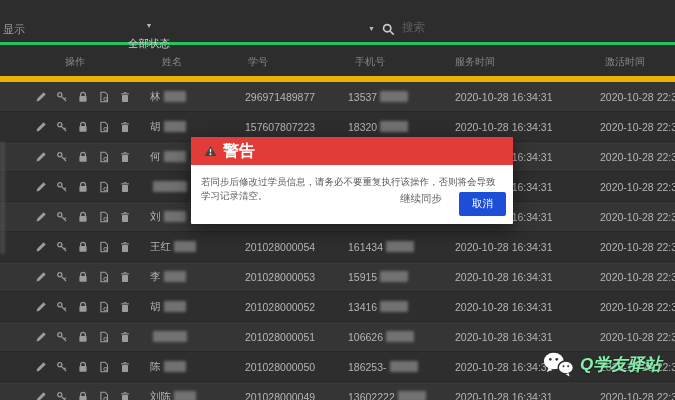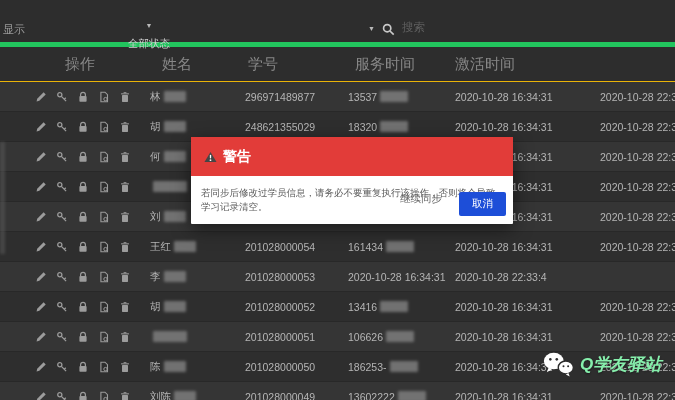--- a/index.html
+++ b/index.html
@@ -1,32 +1,32 @@
 <!DOCTYPE html>
 <html><head>
 <meta charset="utf-8">
 <style>
   html,body{margin:0;padding:0;background:#2d2d2d;}
   .screen{position:relative;width:675px;height:400px;overflow:hidden;background:#2d2d2d;
     font-family:"Liberation Sans","DejaVu Sans",sans-serif;color:#b5b5b5;}
   
   .topbar{position:absolute;left:0;top:0;width:675px;height:42px;background:#2d2d2d;
-    border-bottom:5px solid #22c55e;}
+    border-bottom:3px solid #22c55e;}
   .topbar .show-label{position:absolute;left:3px;top:22px;font-size:11px;color:#9a9a9a;}
   .status-dd{position:absolute;left:128px;top:22px;display:flex;align-items:center;gap:8px;
     font-size:10.5px;color:#cfcfcf;cursor:pointer;flex-direction:column;}
   .caret{font-size:7px;color:#b9b9b9;}
   .search-area{position:absolute;left:368px;top:20px;display:flex;align-items:center;gap:7px;}
   .search-area .caret{margin-top:2px;}
   .mag{width:13px;height:13px;color:#c9c9c9;margin-top:1px;}
   .search-ph{font-size:11.5px;color:#5f5f5f;}
   
   .grid{display:grid;grid-template-columns:135px 95px 90px 110px 125px 120px;}
   .thead{position:absolute;left:0;top:42px;width:675px;height:40px;align-items:center;
-    padding-top:6px;box-sizing:border-box;border-bottom:1px solid #eab308;font-size:15px;color:#878787;}
+    padding-top:6px;box-sizing:border-box;border-bottom:6px solid #eab308;font-size:10px;color:#878787;}
   .thead span{white-space:nowrap;}
   .thead span:nth-child(1){padding-left:65px;}
   .thead span:nth-child(2){padding-left:27px;}
   .thead span:nth-child(3){padding-left:18px;}
   .thead span:nth-child(4){padding-left:35px;}
   .thead span:nth-child(5){padding-left:25px;}
   .thead span:nth-child(6){padding-left:50px;}
   .tbody{position:absolute;left:0;top:82px;width:675px;}
   .row{height:30px;align-items:center;box-sizing:border-box;border-bottom:1px solid #282828;
     font-size:10.5px;color:#b5b5b5;}
@@ -42,22 +42,22 @@
   .aicon{width:12px;height:12px;color:#9c9c9c;display:inline-flex;cursor:pointer;}
   .aicon svg{width:12px;height:12px;}
   .redact{display:inline-block;height:11px;background:#828282;opacity:.8;filter:blur(1.5px);
     border-radius:1px;margin-left:3px;}
   .redact.w22{width:22px;} .redact.w34{width:34px;} .redact.w28{width:28px;}
   .edge-sliver{position:absolute;left:0;top:142px;width:5px;height:112px;background:#5a5a5a;
     opacity:.55;filter:blur(1.5px);}
   
   .modal{position:absolute;left:191px;top:137px;width:322px;height:87px;background:#ffffff;
     box-shadow:0 5px 18px rgba(0,0,0,.5);border-radius:1px;}
-  .modal-head{height:39px;background:#e23c39;display:flex;align-items:center;gap:6px;
-    padding-left:13px;color:#ffffff;font-size:14px;font-weight:bold;}
+  .modal-head{height:28px;background:#e23c39;display:flex;align-items:center;gap:6px;
+    padding-left:13px;color:#ffffff;font-size:16px;font-weight:bold;}
   .warn-tri{width:13px;height:12px;}
   .modal-body{padding:10px 13px 0 10px;font-size:9.5px;line-height:1.45;color:#5a5a5a;}
   .modal-foot{position:absolute;right:7px;bottom:8px;display:flex;align-items:flex-start;gap:17px;}
   .btn-link{font-size:10.5px;color:#666666;cursor:pointer;background:none;border:none;
     font-family:inherit;padding:0;}
   .btn-danger{font-size:10.5px;color:#ffffff;background:#1d4ed8;border:none;border-radius:2px;
     padding:5px 13px;cursor:pointer;font-family:inherit;}
   
   .watermark{position:absolute;left:543px;top:351px;display:flex;align-items:center;gap:6px;}
   .wm-icon{width:31px;height:27px;}
@@ -83,20 +83,21 @@
         </svg>
       </span>
       <span class="search-ph">搜索</span>
     </div>
   </div>
 
   <div class="thead grid">
     <span>操作</span>
     <span>姓名</span>
     <span>学号</span>
+    <span>手机号</span>
     <span>服务时间</span>
     <span>激活时间</span>
   </div>
 
   <div class="tbody">
       <div class="row grid">
         <div class="cell">
           <span class="aicon">
             <svg viewBox="0 0 12 12">
               <path d="M8.6 1.3l2.1 2.1L4.3 9.7l-2.7.7.6-2.7z" fill="currentColor"></path>
@@ -177,21 +178,21 @@
               <rect x="2.1" y="2.3" width="7.8" height="1.1"></rect>
               <rect x="4.6" y="1.2" width="2.8" height="1"></rect>
             </svg>
           </span>
         </div>
         <div class="cell">
           <span>胡</span>
           <span class="redact w22"></span>
         </div>
         <div class="cell">
-          <span>248621355029</span>
+          <span>157607807223</span>
         </div>
         <div class="cell">
           <span>18320</span>
           <span class="redact w28"></span>
         </div>
         <div class="cell">
           <span>2020-10-28 16:34:31</span>
         </div>
         <div class="cell">
           <span>2020-10-28 22:33:4</span>
@@ -417,20 +418,24 @@
               <rect x="4.6" y="1.2" width="2.8" height="1"></rect>
             </svg>
           </span>
         </div>
         <div class="cell">
           <span>李</span>
           <span class="redact w22"></span>
         </div>
         <div class="cell">
           <span>201028000053</span>
+        </div>
+        <div class="cell">
+          <span>15915</span>
+          <span class="redact w28"></span>
         </div>
         <div class="cell">
           <span>2020-10-28 16:34:31</span>
         </div>
         <div class="cell">
           <span>2020-10-28 22:33:4</span>
         </div>
       </div>
       <div class="row grid">
         <div class="cell">

